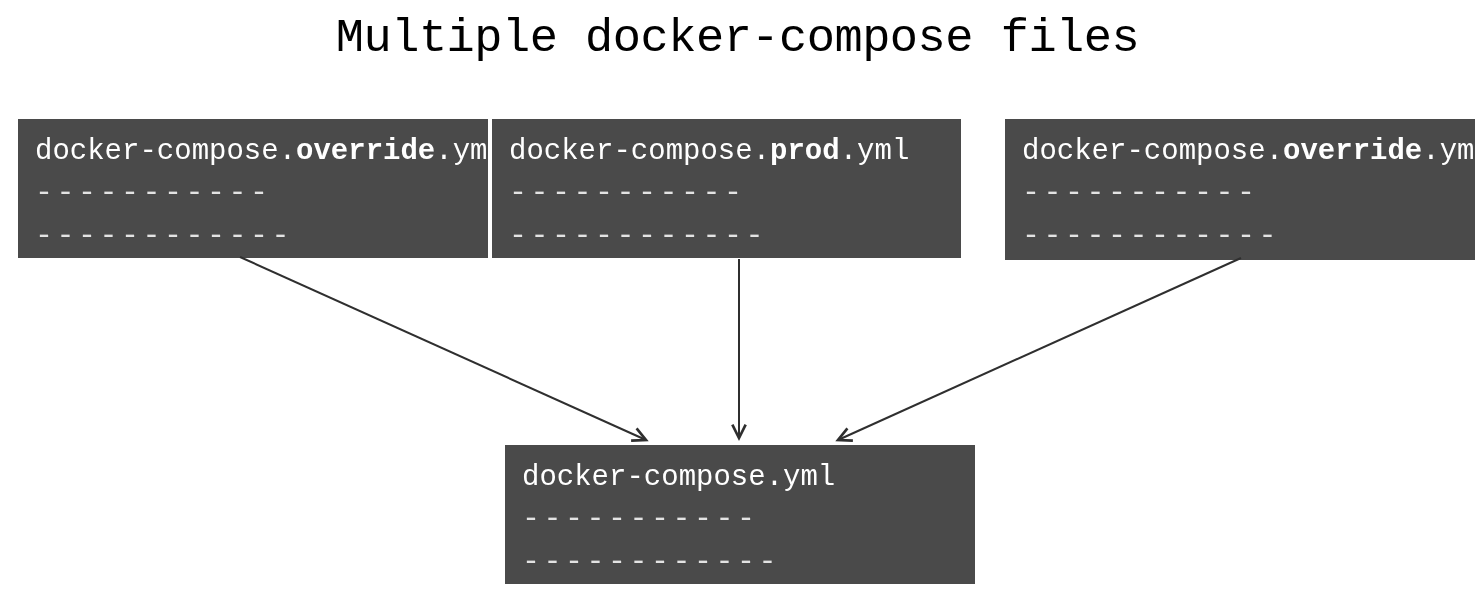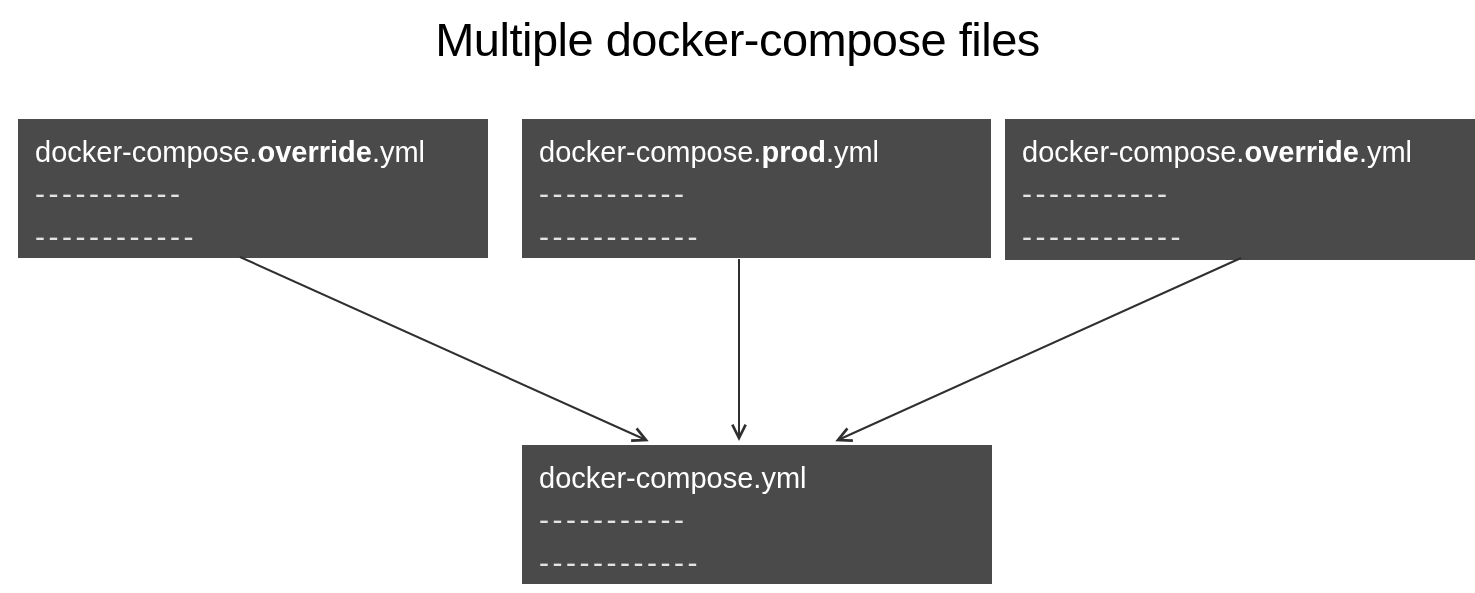--- a/index.html
+++ b/index.html
@@ -6,21 +6,21 @@
     margin: 0;
     padding: 0;
     background: #ffffff;
   }
   .slide {
     position: relative;
     width: 1475px;
     height: 593px;
     background: #ffffff;
     overflow: hidden;
-    font-family: Liberation Sans, sans-serif;
+    font-family: Liberation Mono, monospace;
   }
   .slide-title {
     position: absolute;
     top: 12px;
     left: 0;
     width: 100%;
     text-align: center;
     font-size: 47px;
     font-weight: 300;
     letter-spacing: -0.5px;
@@ -47,23 +47,23 @@
   }
   .file-box .dash-line {
     font-size: 30px;
     font-weight: 400;
     line-height: 43px;
     letter-spacing: 3.5px;
     color: #e3e3e3;
     white-space: nowrap;
   }
   #box-override { left: 18px;    top: 119px; width: 470px; height: 139px; }
-  #box-prod     { left: 522px;  top: 119px; width: 469px; height: 139px; }
+  #box-prod     { left: 492px;  top: 119px; width: 469px; height: 139px; }
   #box-staging  { left: 1005px; top: 119px; width: 470px; height: 141px; }
-  #box-base     { left: 505px;  top: 445px; width: 470px; height: 139px; margin-left: 17px; }
+  #box-base     { left: 505px;  top: 445px; width: 470px; height: 139px; }
 
   .arrow-layer {
     position: absolute;
     left: 0;
     top: 0;
     width: 1475px;
     height: 593px;
     pointer-events: none;
   }
   .arrow-layer line {

